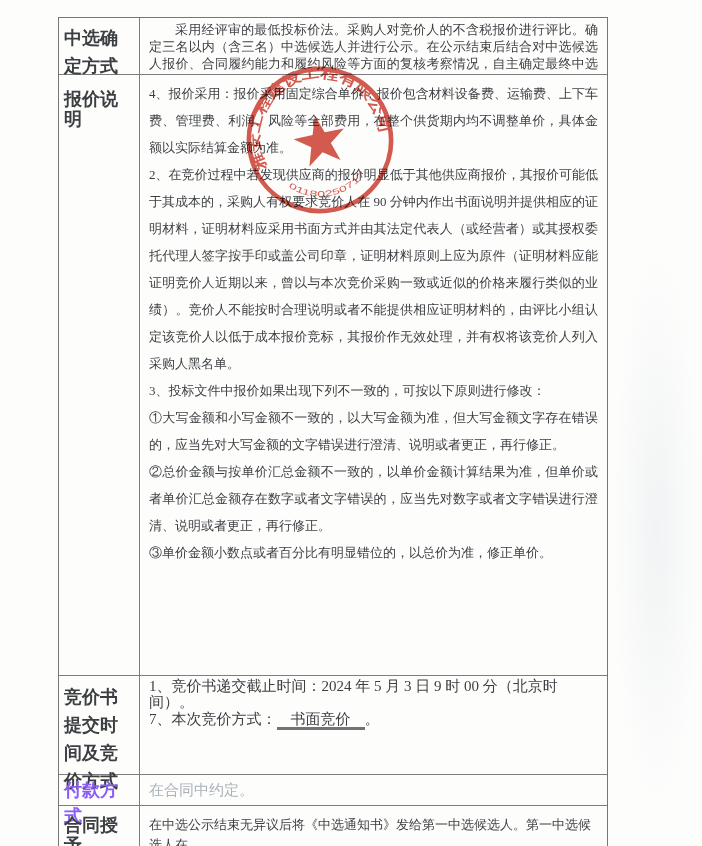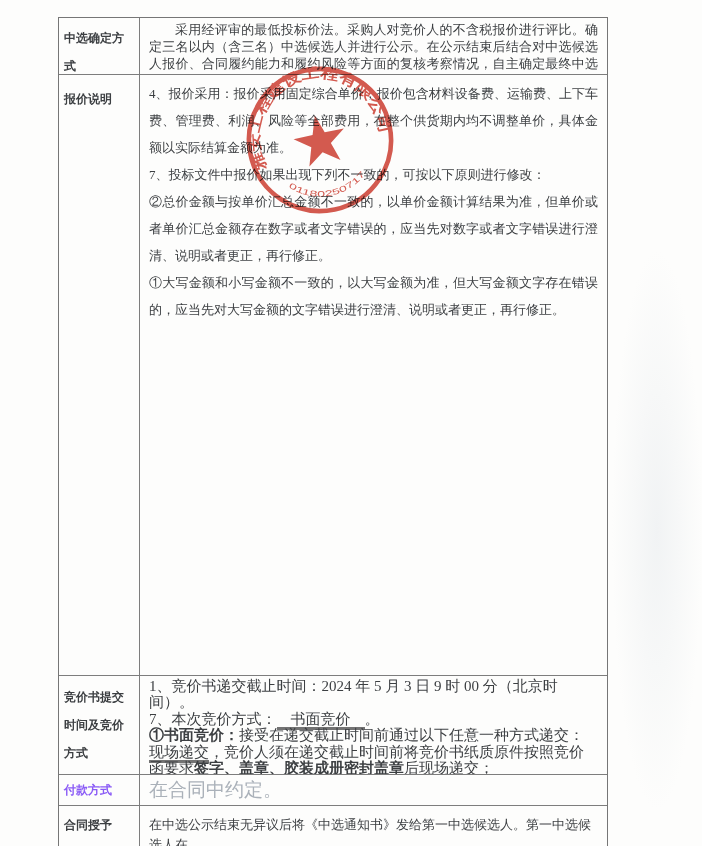--- a/index.html
+++ b/index.html
@@ -16,21 +16,21 @@
   }
   .doc-table{
     position:absolute;left:58px;top:17px;width:550px;
     border:1px solid #767676;border-bottom:none;box-sizing:border-box;
   }
   .row{display:flex;border-bottom:1px solid #7d7d7d;}
   .row:last-child{border-bottom:none;}
   .label-cell{
     width:81px;min-width:81px;box-sizing:border-box;
     border-right:1px solid #7d7d7d;
-    font-weight:bold;font-size:12px;line-height:28px;
+    font-weight:bold;font-size:18px;line-height:28px;
     padding:0 5px;
   }
   .content-cell{flex:1;box-sizing:border-box;padding:0 9px;overflow:hidden;}
   .content-cell p{margin:0;}
 
   
   .row-selection{height:56px;}
   .row-selection .label-cell{padding-top:6px;}
   .row-selection .content-cell{font-size:13px;line-height:17px;padding-top:3px;text-align:justify;}
   .row-selection .content-cell p{text-indent:2em;}
@@ -44,21 +44,21 @@
   .row-submission{height:98px;justify-content:space-between;}
   .row-submission .label-cell{padding-top:7px;}
   .row-submission .content-cell{font-size:15px;line-height:16.4px;padding-top:2px;}
   .u{border-bottom:3px solid #737373;}
   .u-pad{padding:0 14px;}
   .b{font-weight:bold;}
 
   
   .row-payment{height:30px;}
   .row-payment .label-cell{color:#8b5cf6;font-weight:bold;padding-top:2px;line-height:26px;}
-  .row-payment .content-cell{font-size:19px;line-height:26px;color:#aab1b9;padding-top:2px;}
+  .row-payment .content-cell{font-size:15px;line-height:26px;color:#aab1b9;padding-top:2px;}
 
   
   .row-award{height:43px;}
   .row-award .label-cell{padding-top:9px;line-height:20px;}
   .row-award .content-cell{font-size:13px;line-height:20px;padding-top:9px;}
 
   
   .seal{
     position:absolute;left:240px;top:60px;width:160px;height:160px;
     transform:rotate(-12deg);
@@ -77,32 +77,33 @@
     <div class="label-cell">中选确定方式</div>
     <div class="content-cell">
       <p>采用经评审的最低投标价法。采购人对竞价人的不含税报价进行评比。确定三名以内（含三名）中选候选人并进行公示。在公示结束后结合对中选候选人报价、合同履约能力和履约风险等方面的复核考察情况，自主确定最终中选人，达到优质采购的目的。</p>
     </div>
   </div>
 
   <div class="row row-quotation">
     <div class="label-cell">报价说明</div>
     <div class="content-cell">
       <p>4、报价采用：报价采用固定综合单价，报价包含材料设备费、运输费、上下车费、管理费、利润、风险等全部费用，在整个供货期内均不调整单价，具体金额以实际结算金额为准。</p>
-      <p>7、投标文件中报价如果出现下列不一致的，可按以下原则进行修改：</p>
+      <p>2、在竞价过程中若发现供应商的报价明显低于其他供应商报价，其报价可能低于其成本的，采购人有权要求竞价人在 90 分钟内作出书面说明并提供相应的证明材料，证明材料应采用书面方式并由其法定代表人（或经营者）或其授权委托代理人签字按手印或盖公司印章，证明材料原则上应为原件（证明材料应能证明竞价人近期以来，曾以与本次竞价采购一致或近似的价格来履行类似的业绩）。竞价人不能按时合理说明或者不能提供相应证明材料的，由评比小组认定该竞价人以低于成本报价竞标，其报价作无效处理，并有权将该竞价人列入采购人黑名单。</p>
+      <p>3、投标文件中报价如果出现下列不一致的，可按以下原则进行修改：</p>
+      <p>①大写金额和小写金额不一致的，以大写金额为准，但大写金额文字存在错误的，应当先对大写金额的文字错误进行澄清、说明或者更正，再行修正。</p>
       <p>②总价金额与按单价汇总金额不一致的，以单价金额计算结果为准，但单价或者单价汇总金额存在数字或者文字错误的，应当先对数字或者文字错误进行澄清、说明或者更正，再行修正。</p>
-      <p>①大写金额和小写金额不一致的，以大写金额为准，但大写金额文字存在错误的，应当先对大写金额的文字错误进行澄清、说明或者更正，再行修正。</p>
+      <p>③单价金额小数点或者百分比有明显错位的，以总价为准，修正单价。</p>
     </div>
   </div>
 
   <div class="row row-submission">
     <div class="label-cell">竞价书提交时间及竞价方式</div>
     <div class="content-cell">
       <p>1、竞价书递交截止时间：2024 年 5 月 3 日 9 时 00 分（北京时间）。</p>
       <p><span>7、本次竞价方式：</span><span class="u u-pad">书面竞价</span><span>。</span></p>
-      <p><span class="b">①书面竞价：</span><span>接受在递交截止时间前通过以下任意一种方式递交：</span><span class="u">现场递交</span><span>，竞价人须在递交截止时间前将竞价书纸质原件按照竞价函要求</span><span class="b">签字、盖章、胶装成册密封盖章</span><span>后现场递交；</span></p>
     </div>
   </div>
 
   <div class="row row-payment">
     <div class="label-cell">付款方式</div>
     <div class="content-cell">
       <p>在合同中约定。</p>
     </div>
   </div>
 

